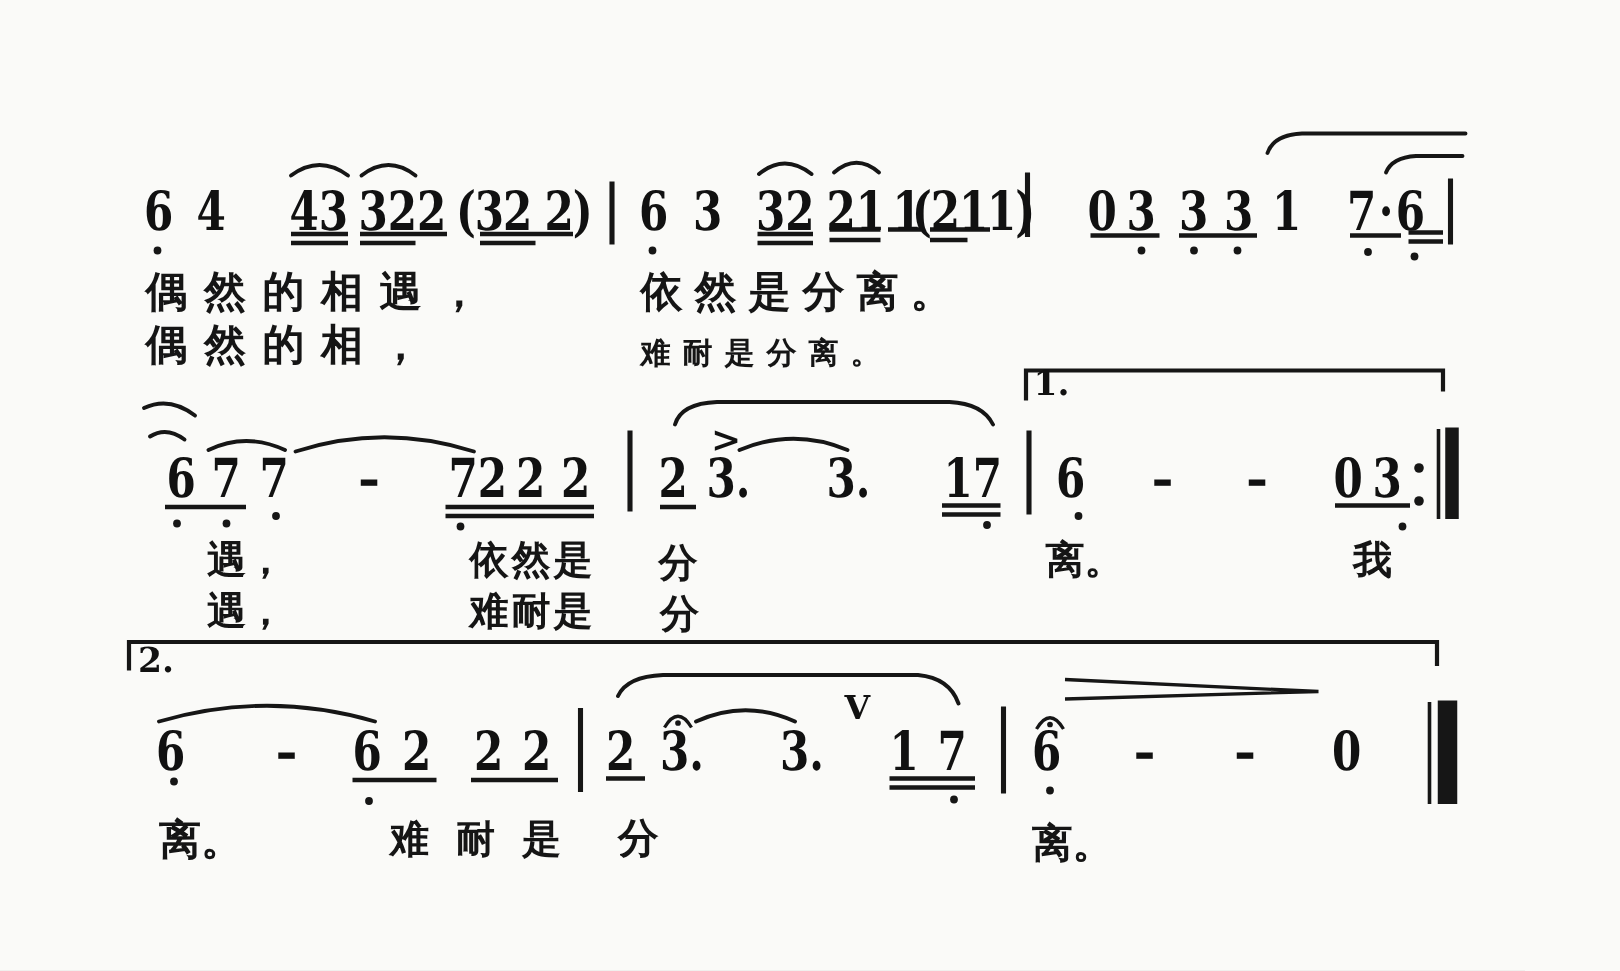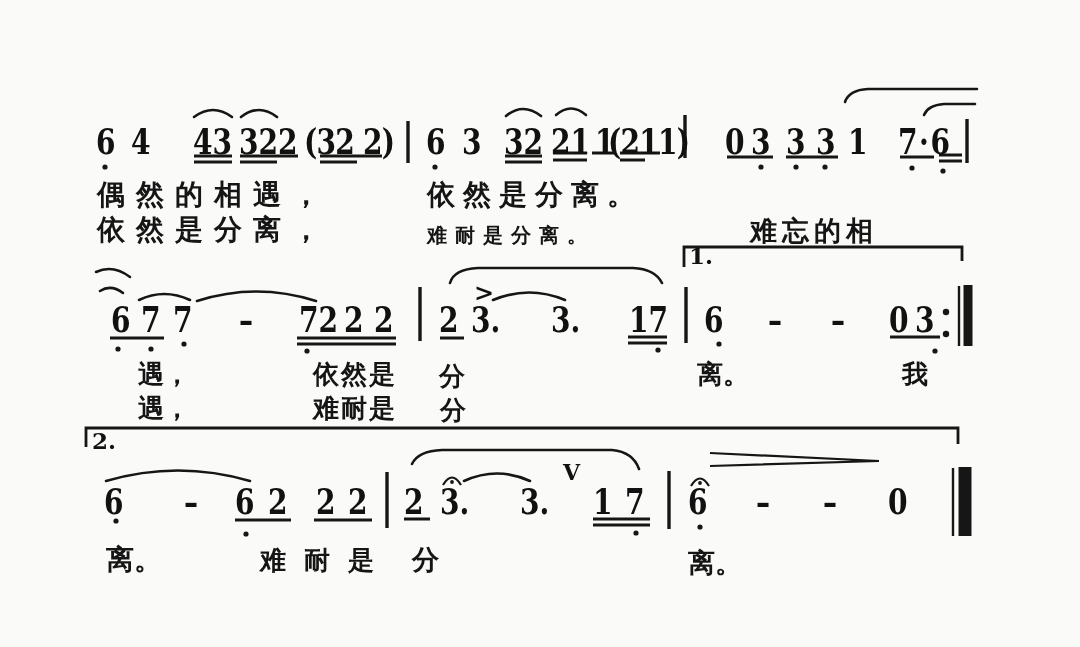--- a/index.html
+++ b/index.html
@@ -166,23 +166,22 @@
   <span class="n" style="left:823px;top:483px">–</span>
   <span class="n" style="left:888px;top:483px">0</span>
 
   <span class="mk" style="left:689px;top:244px;font-size:23px">1.</span>
   <span class="mk" style="left:92px;top:429px;font-size:23px">2.</span>
   <span class="mk" style="left:474px;top:281px;font-size:24px">&gt;</span>
   <span class="mk" style="left:563px;top:461px;font-size:22px">V</span>
 
   <span class="ly" style="left:97px;top:180px;font-size:28px;letter-spacing:11px">偶然的相遇，</span>
   <span class="ly" style="left:427px;top:180px;font-size:28px;letter-spacing:8px">依然是分离。</span>
-  <span class="ly" style="left:97px;top:215px;font-size:28px;letter-spacing:11px">依然是分离，</span>
+  <span class="ly" style="left:97px;top:215px;font-size:28px;letter-spacing:11px">偶然的相，</span>
   <span class="ly" style="left:427px;top:224px;font-size:20px;letter-spacing:8px">难耐是分离。</span>
-  <span class="ly" style="left:750px;top:216px;font-size:27px;letter-spacing:5px">难忘的相</span>
 
   <span class="ly" style="left:138px;top:360px;font-size:26px">遇，</span>
   <span class="ly" style="left:313px;top:360px;font-size:26px;letter-spacing:2px">依然是</span>
   <span class="ly" style="left:439px;top:362px;font-size:26px">分</span>
   <span class="ly" style="left:697px;top:360px;font-size:26px">离。</span>
   <span class="ly" style="left:902px;top:360px;font-size:26px">我</span>
   <span class="ly" style="left:138px;top:394px;font-size:26px">遇，</span>
   <span class="ly" style="left:313px;top:394px;font-size:26px;letter-spacing:2px">难耐是</span>
   <span class="ly" style="left:440px;top:396px;font-size:26px">分</span>
 

